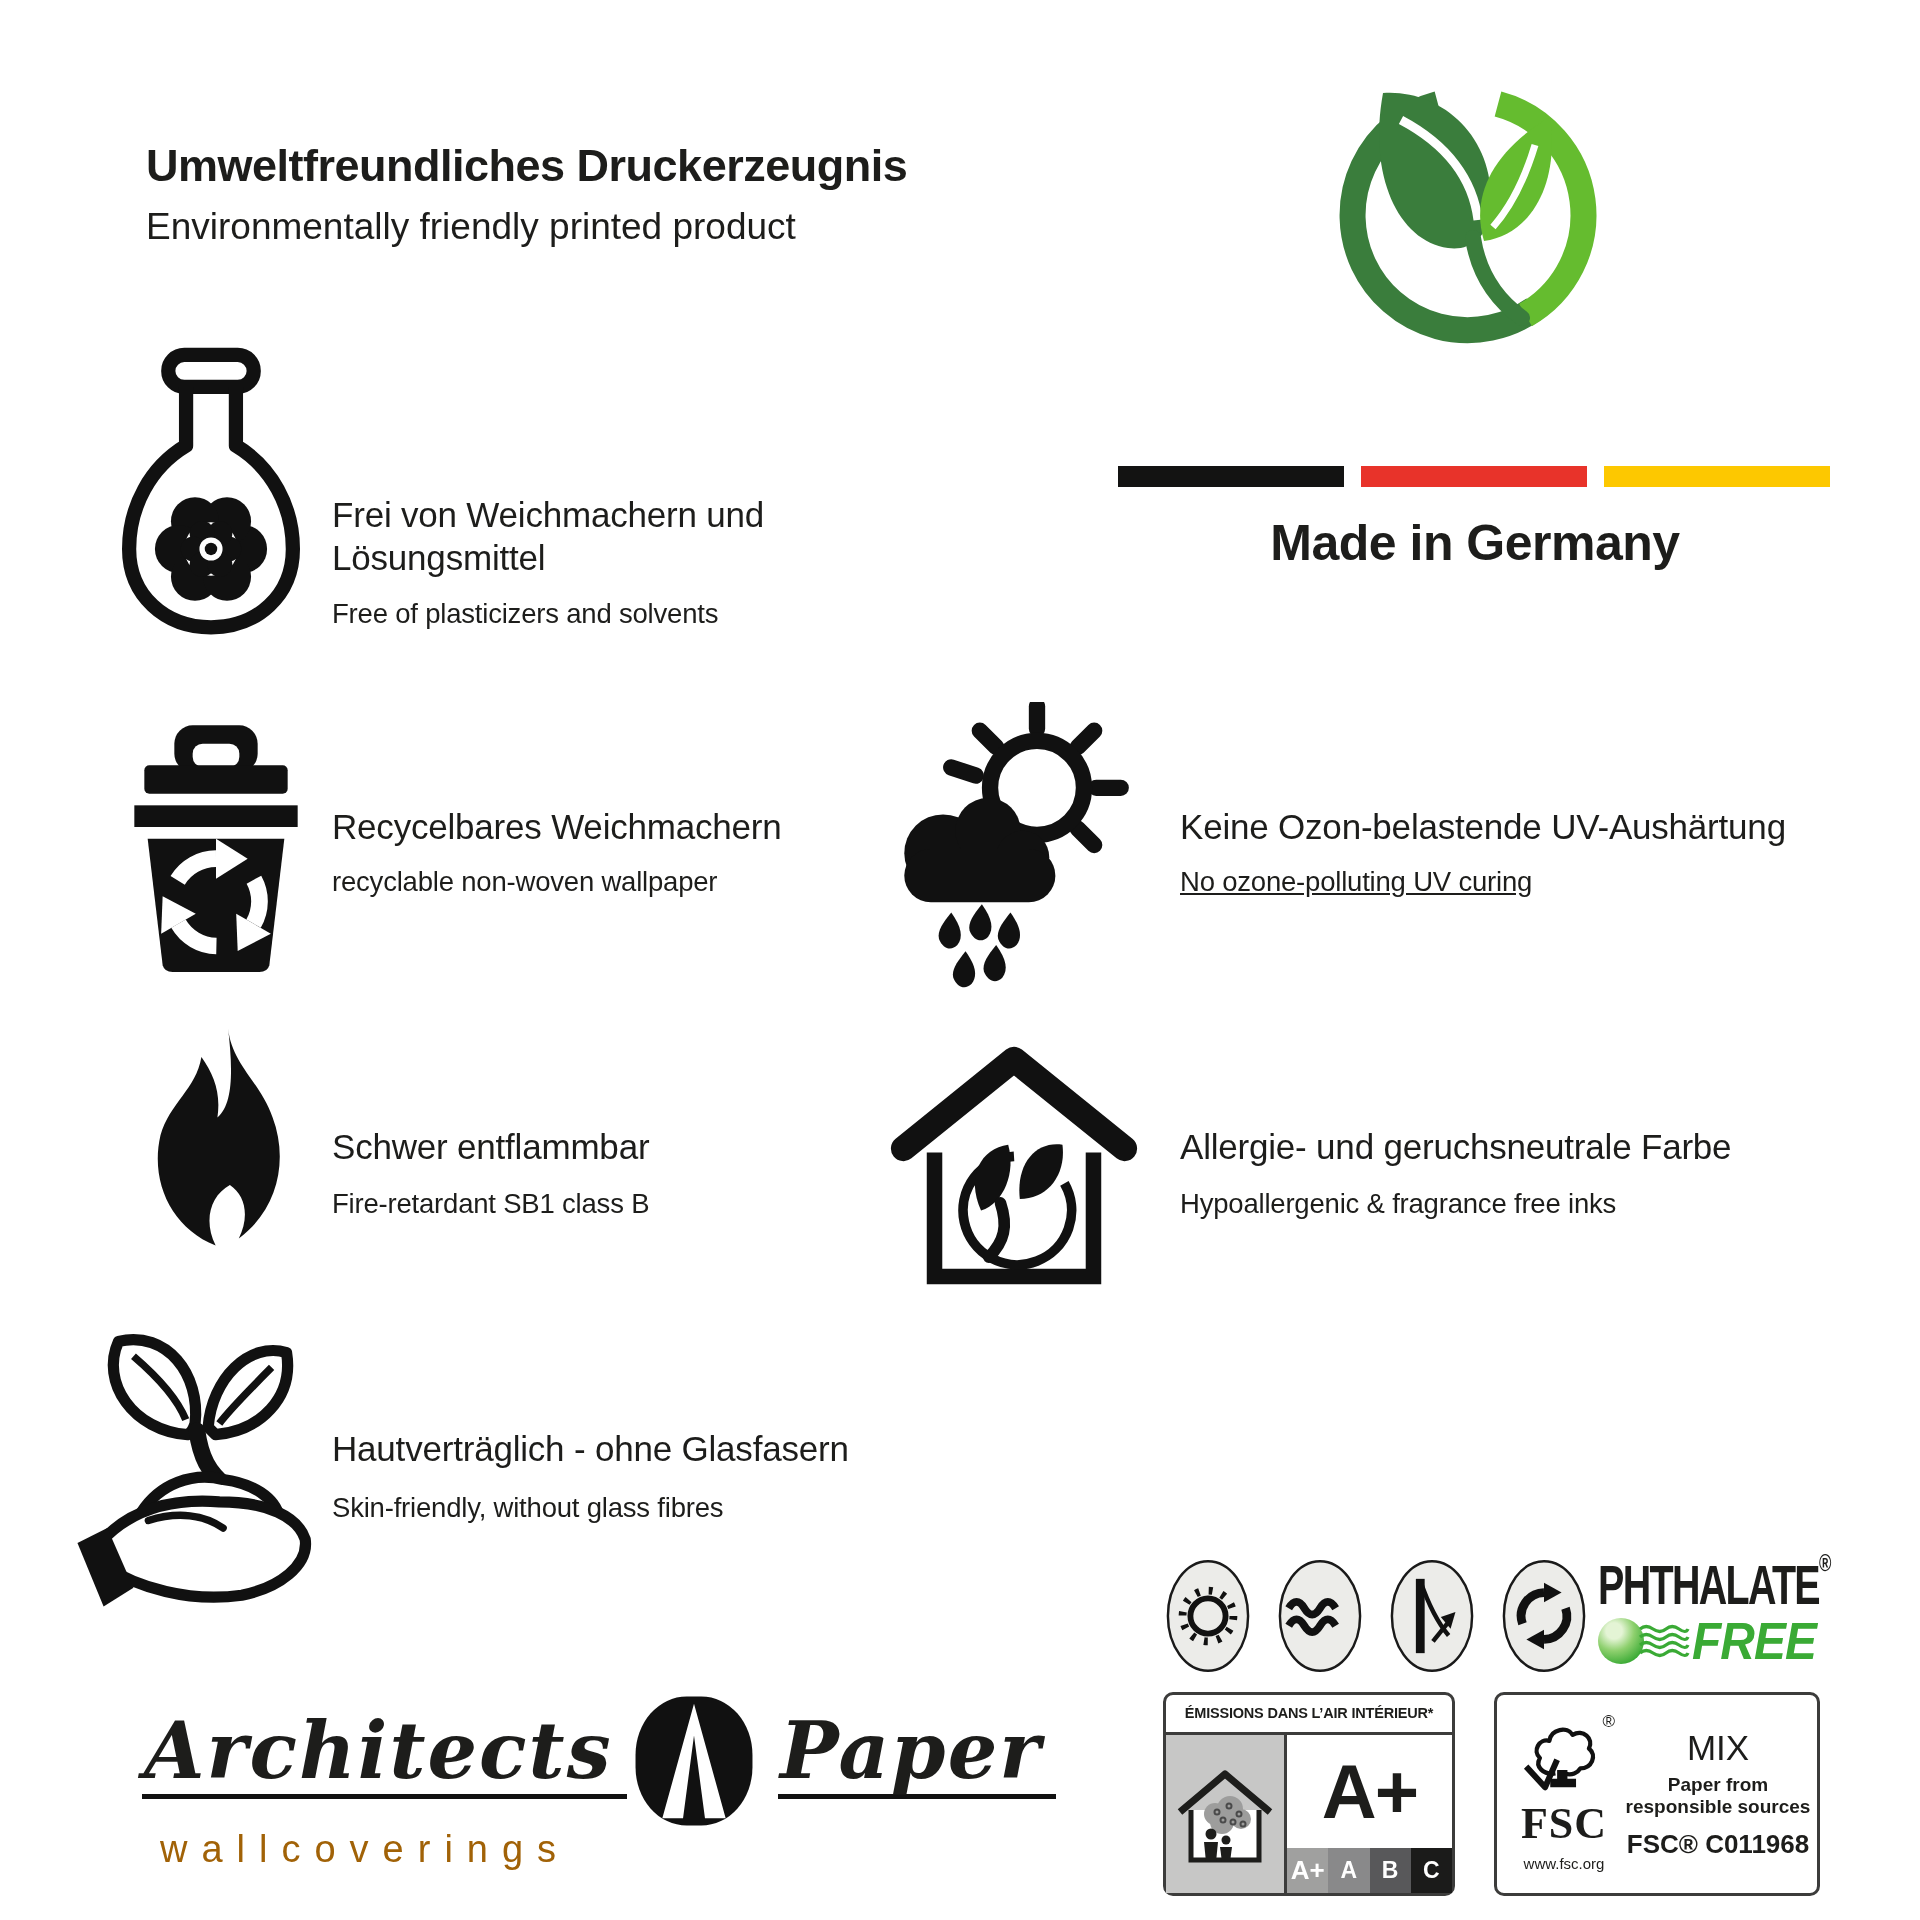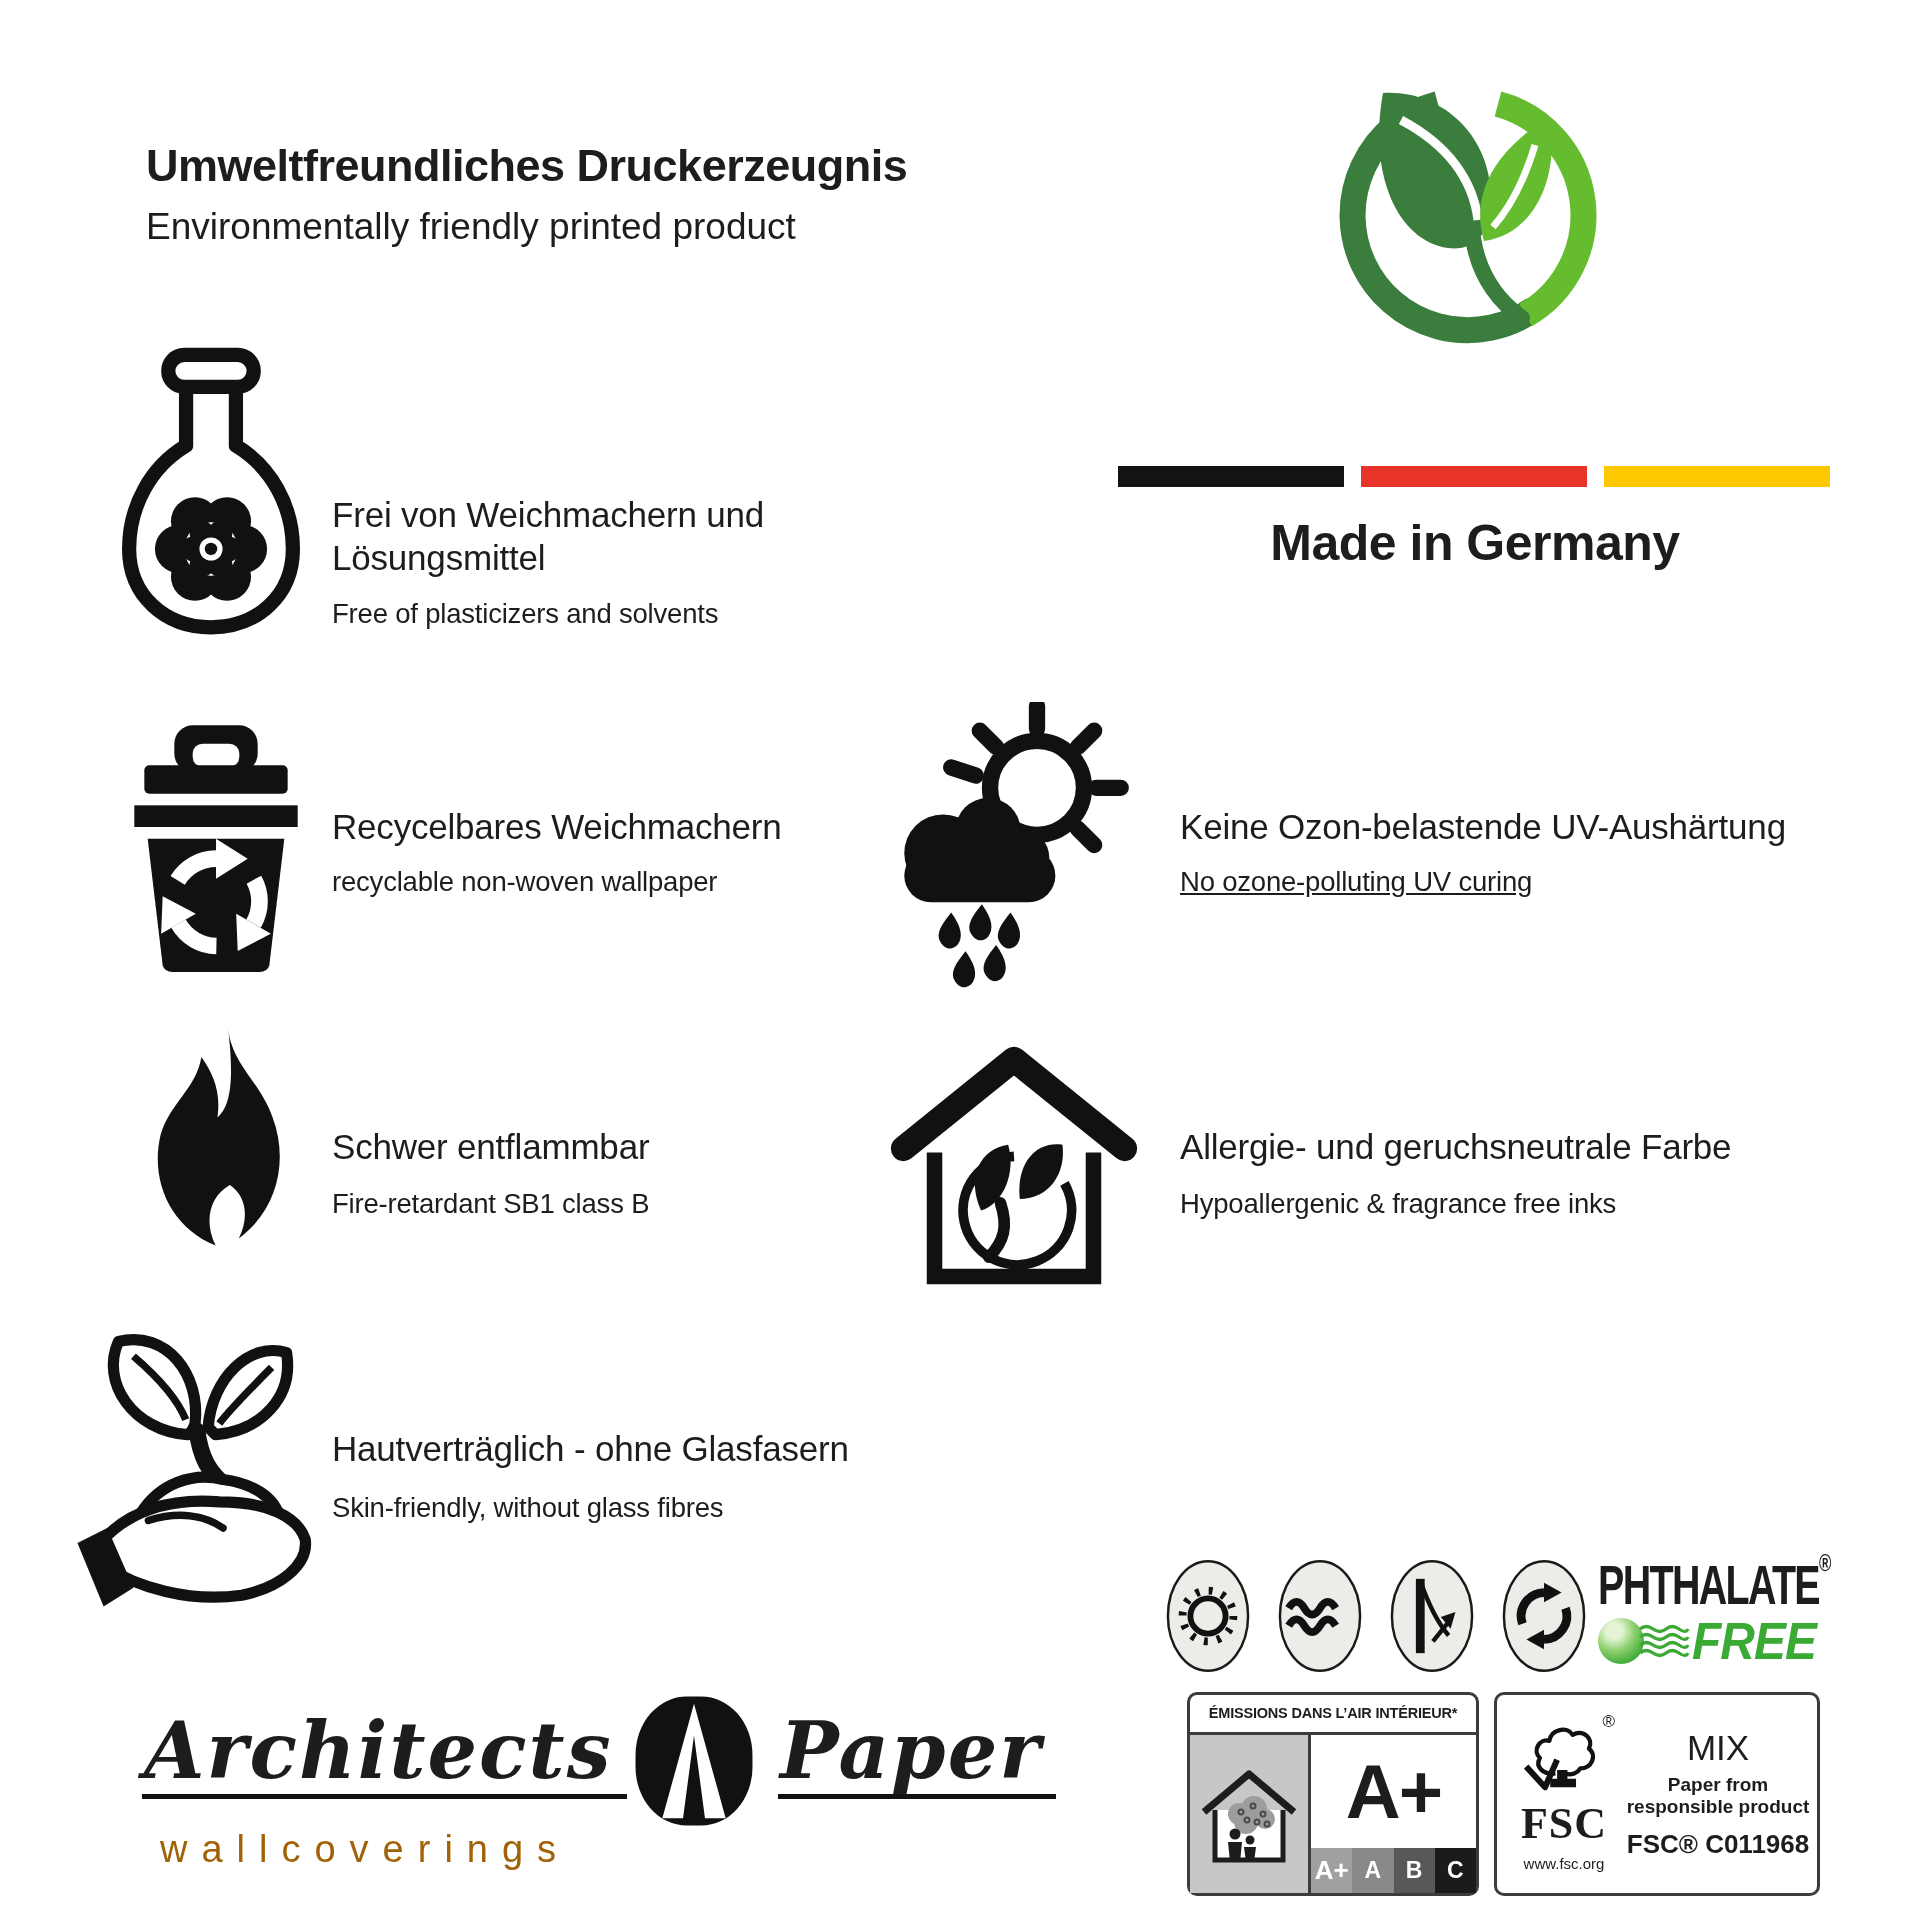--- a/index.html
+++ b/index.html
@@ -217,21 +217,21 @@
           <path d="M2,5 q6,-5 13,0 t13,0 t13,0 t9,0"></path>
           <path d="M2,13 q6,-5 13,0 t13,0 t13,0 t9,0"></path>
           <path d="M2,21 q6,-5 13,0 t13,0 t13,0 t9,0"></path>
           <path d="M2,29 q6,-5 13,0 t13,0 t13,0 t9,0"></path>
         </g>
       </svg>
       <span class="free-word" style="color:#3aaa35;">FREE</span>
     </div>
   </div>
 
-  <div class="abs cert-label" style="left:1163px;top:1692px;width:292px;height:204px;margin-left:24px;">
+  <div class="abs cert-label" style="left:1163px;top:1692px;width:292px;height:204px;">
     <div class="em-title">ÉMISSIONS DANS L’AIR INTÉRIEUR*</div>
     <div class="em-body">
       <div class="em-house">
         <svg width="100" height="120" viewBox="0 0 100 104">
           <path d="M16,48 L16,98 L84,98 L84,48" fill="#fff" stroke="#1d1d1b" stroke-width="5"></path>
           <path d="M5,50 L50,12 L95,50" fill="none" stroke="#1d1d1b" stroke-width="7" stroke-linejoin="round"></path>
           <g fill="#9d9d9c">
             <circle cx="40" cy="52" r="11"></circle>
               <circle cx="55" cy="47" r="13"></circle>
             <circle cx="66" cy="57" r="10"></circle>
@@ -271,19 +271,19 @@
         <path d="M6,58 L28,82 L42,50" fill="none" stroke="#111" stroke-width="7" stroke-linejoin="round"></path>
         <path d="M42,62 L54,62 L54,72 L64,72 L64,82 L34,82 L34,72 L42,72 Z" fill="#111"></path>
       </svg>
       <div class="fsc-acronym">FSC</div>
       <div class="fsc-url">www.fsc.org</div>
     </div>
     <div class="fsc-right">
       <div class="fsc-mix">MIX</div>
       <div class="fsc-desc">
         <div>Paper from</div>
-        <div>responsible product</div>
+        <div>responsible sources</div>
       </div>
       <div class="fsc-code">FSC® C011968</div>
     </div>
   </div>
 
 </div>
 
 </body></html>

